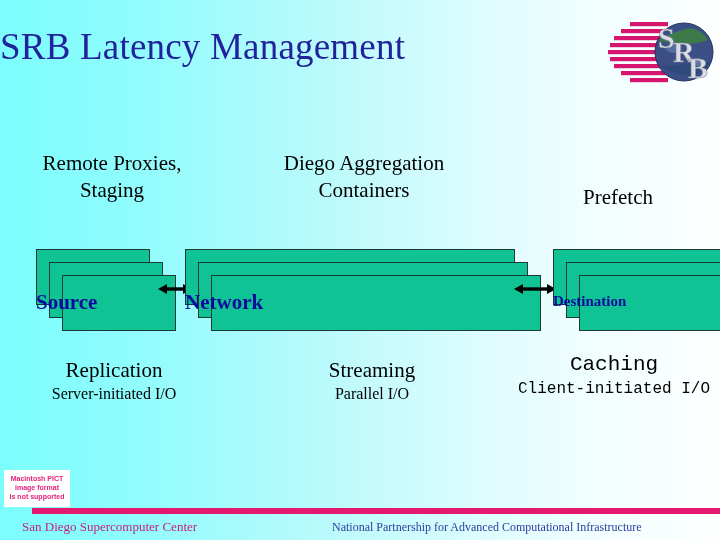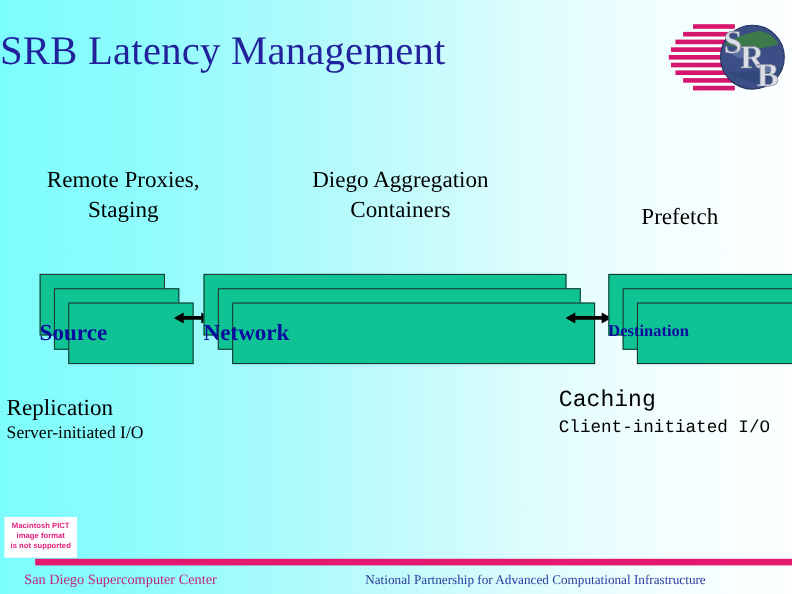--- a/index.html
+++ b/index.html
@@ -97,20 +97,21 @@
   .arrow {
     position: absolute;
     height: 16px;
   }
   #arrow-1 { left: 158px; top: 281px; width: 34px; }
   #arrow-2 { left: 514px; top: 281px; width: 42px; }
 
   
   .lowerblock {
     position: absolute;
+    text-align: center;
   }
   .lowerblock .big {
     display: block;
     color: #000000;
     font-size: 21px;
     line-height: 26px;
   }
   .lowerblock .small {
     display: block;
     color: #000000;
@@ -248,20 +249,24 @@
     <div class="layer l2"></div>
     <div class="layer l3"></div>
     <div class="boxlabel">Destination</div>
   </div>
 
   <div class="lowerblock" id="low-left">
     <span class="big">Replication</span>
     <span class="small">Server-initiated I/O</span>
   </div>
 
+  <div class="lowerblock" id="low-mid">
+    <span class="big">Streaming</span>
+    <span class="small">Parallel I/O</span>
+  </div>
 
   <div class="lowerblock" id="low-right">
     <span class="big">Caching</span>
     <span class="small">Client-initiated I/O</span>
   </div>
 
   <div id="pict-placeholder">
     <div>Macintosh PICT</div>
     <div>image format</div>
     <div>is not supported</div>

